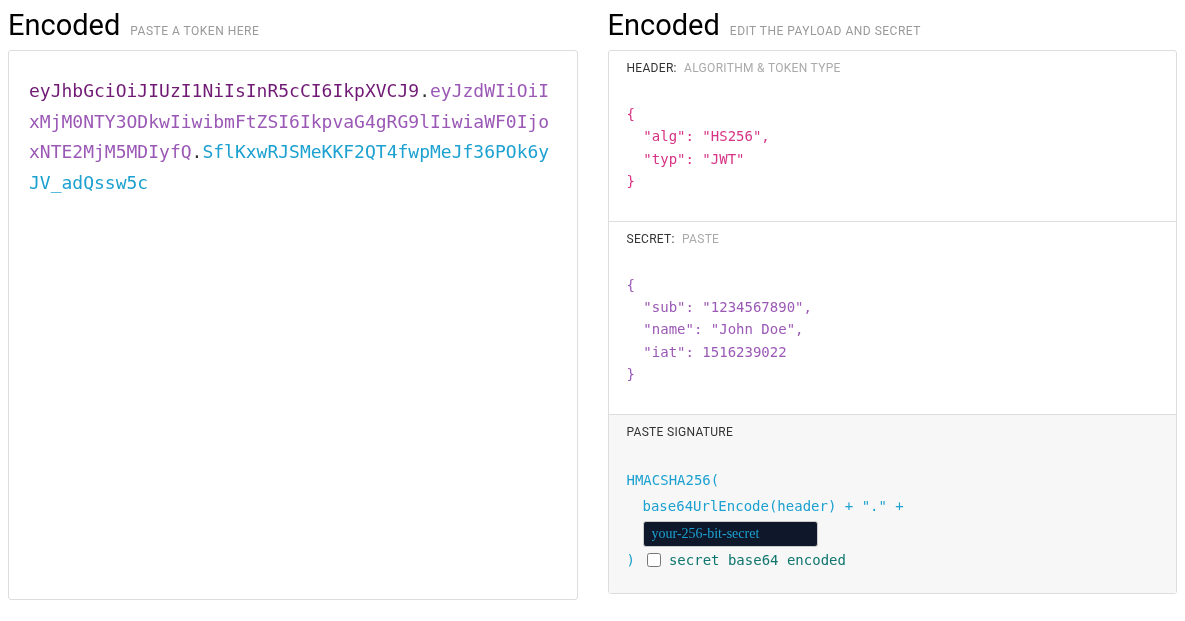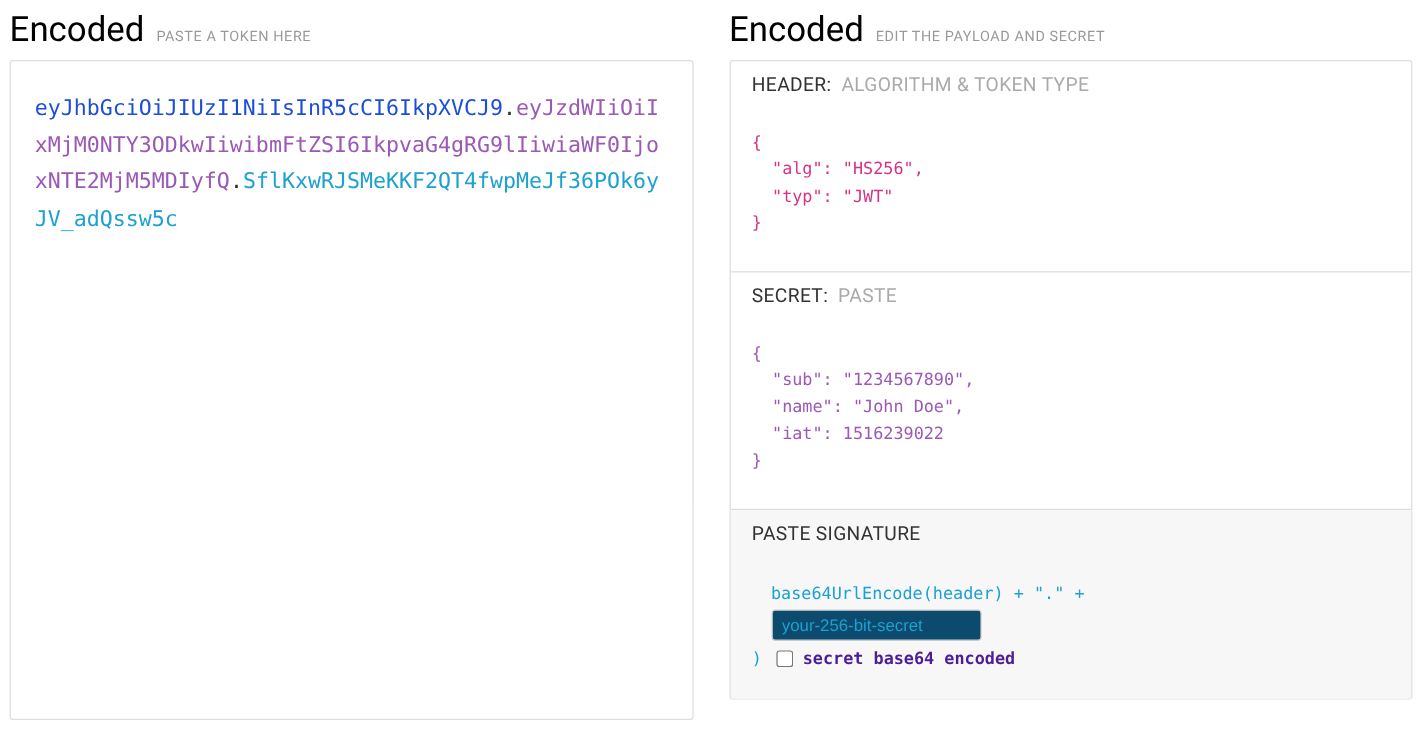--- a/index.html
+++ b/index.html
@@ -39,37 +39,37 @@
       border-radius: 3px;
     }
     .encoded-box {
       padding: 25px 20px;
       min-height: 550px;
       font-family: "Consolas", "Monaco", monospace;
       font-size: 18px;
       line-height: 1.7;
       word-break: break-all;
     }
-    .token-header { color: #1d4ed8; }
+    .token-header { color: #701a75; }
     .token-dot { color: #333; }
     .token-payload { color: #9b59b6; }
     .token-signature { color: #1ca1d0; }
     .decoded-panel {
       border: 1px solid #ddd;
       border-radius: 3px;
     }
     .decoded-section {
       border-bottom: 1px solid #ddd;
     }
     .decoded-section:last-child {
       border-bottom: none;
     }
     .decoded-section-header {
       padding: 10px 18px;
-      font-size: 16px;
+      font-size: 12px;
       color: #333;
       letter-spacing: 0.3px;
     }
     .decoded-section-header .muted {
       color: #aaa;
       margin-left: 4px;
     }
     .decoded-body {
       padding: 18px 18px 28px 18px;
       font-family: "Consolas", "Monaco", monospace;
@@ -84,43 +84,43 @@
     }
     .verify-body {
       padding: 18px 18px 20px 18px;
       font-family: "Consolas", "Monaco", monospace;
       font-size: 14px;
       line-height: 1.9;
       color: #1ca1d0;
     }
     .indent1 { padding-left: 16px; display: block; }
     .secret-input {
-      font-family: Liberation Sans, sans-serif;
+      font-family: Liberation Serif, serif;
       font-size: 14px;
       color: #1ca1d0;
       border: 1px solid #ccc;
       border-radius: 3px;
       padding: 4px 8px;
       margin-left: 16px;
-      background: #0c4a6e;
+      background: #0f172a;
       width: 175px;
     }
     .checkbox-row {
       display: flex;
       align-items: center;
       gap: 8px;
     }
     .checkbox-row input[type="checkbox"] {
       width: 14px;
       height: 14px;
       margin-left: 4px;
     }
     .checkbox-label {
-      color: #4c1d95;
-      font-weight: 700;
+      color: #0f766e;
+      font-weight: 400;
       font-size: 14px;
     }
     .paren { display: inline; }
   </style>
 </head>
 <body>
 
 <div class="container">
   <div class="column">
     <div class="section-title">
@@ -157,20 +157,21 @@
   "name": "John Doe",
   "iat": 1516239022
 }</div>
       </div>
 
       <div class="decoded-section verify-section">
         <div class="decoded-section-header">
           <span>PASTE SIGNATURE</span>
         </div>
         <div class="verify-body">
+          <div>HMACSHA256(</div>
           <span class="indent1">base64UrlEncode(header) + "." +</span>
           <div><input type="text" class="secret-input" value="your-256-bit-secret" style=""></div>
           <div class="checkbox-row">
             <span class="paren">)</span>
             <input type="checkbox" style="">
             <span class="checkbox-label">secret base64 encoded</span>
           </div>
         </div>
       </div>
     </div>

